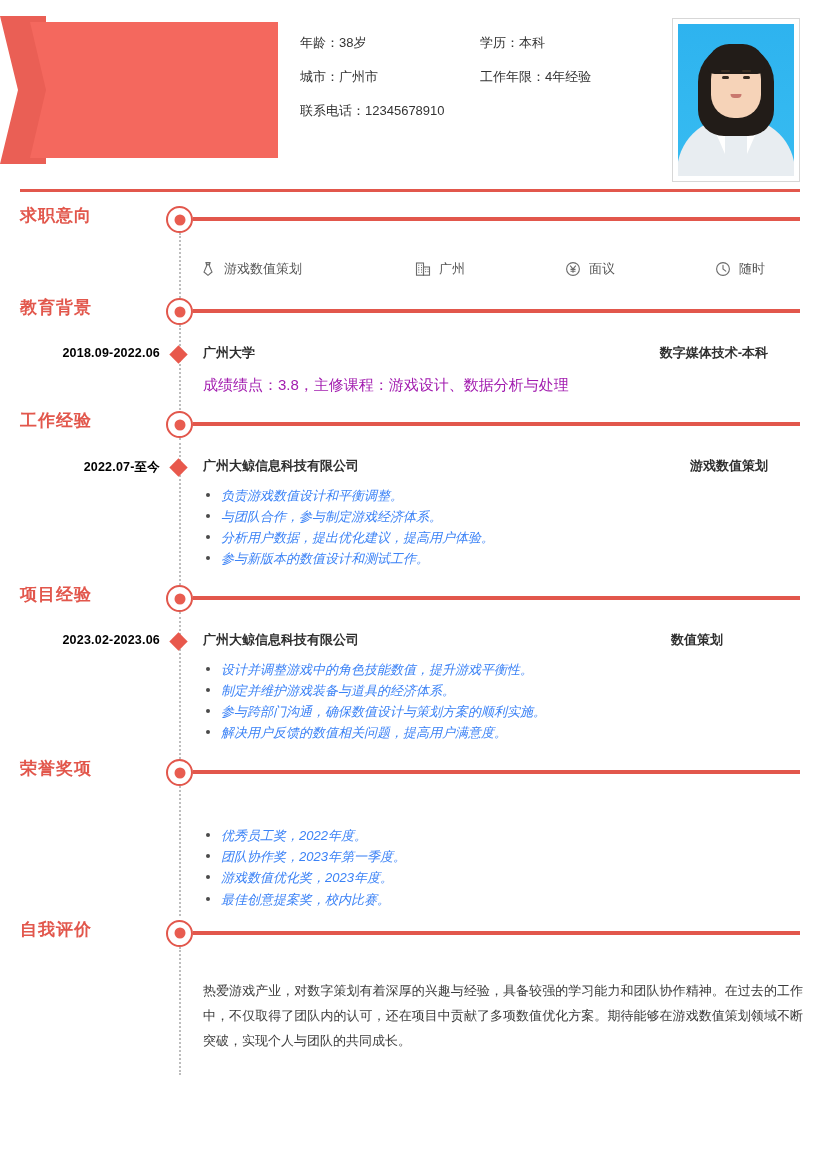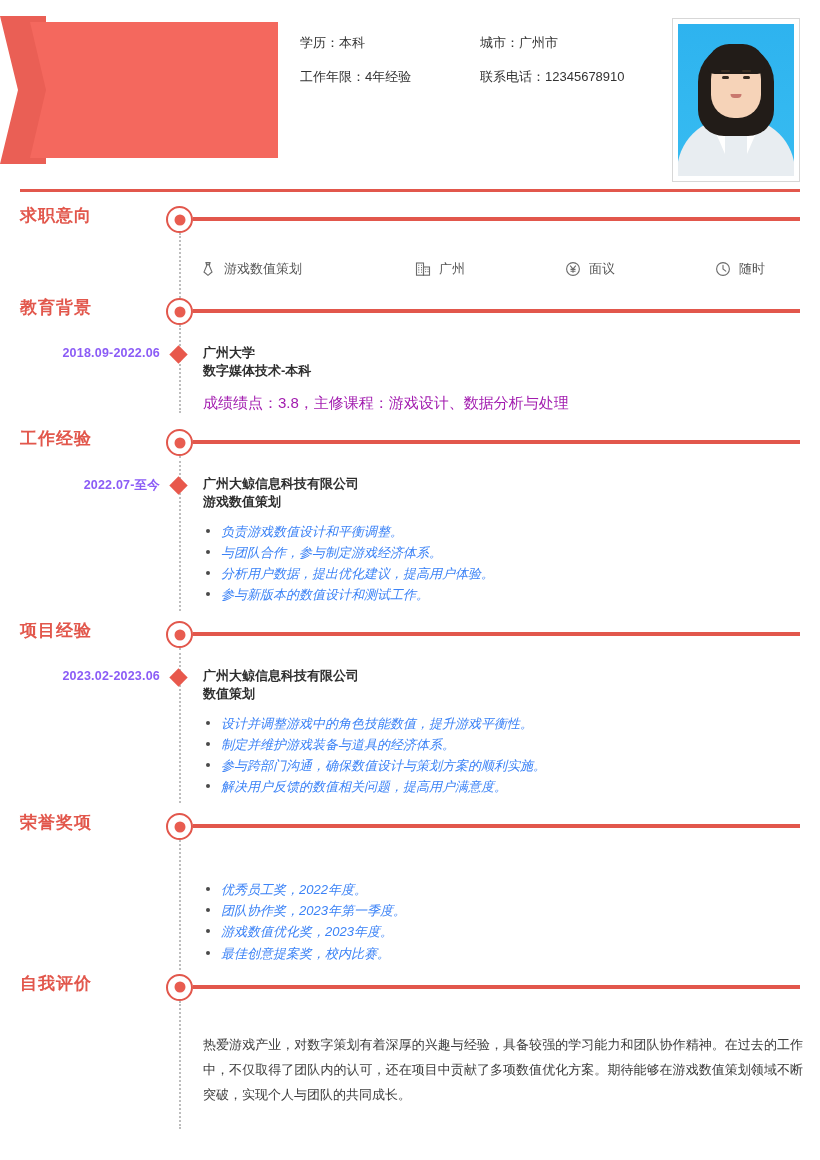--- a/index.html
+++ b/index.html
@@ -129,28 +129,28 @@
     margin-left:200px;width:580px;
   }
   .intent-item{display:flex;align-items:center;font-size:13px;color:#555;}
   .intent-item .lbl{margin-left:8px;}
   .ic{width:16px;height:16px;display:inline-block;flex:0 0 16px;color:#6b6b6b;}
   .ic svg{display:block;width:16px;height:16px;}
   
   .entry{position:relative;padding:10px 0 6px 0;}
   .entry-date{
     position:absolute;left:20px;top:12px;width:140px;text-align:right;
-    font-size:12.5px;font-weight:bold;color:#8b5cf6;letter-spacing:0.2px;
+    font-size:12.5px;font-weight:bold;color:#000000;letter-spacing:0.2px;
   }
   .diamond{
     position:absolute;left:172px;top:14px;width:13px;height:13px;
     background:#e8584c;transform:rotate(45deg);
   }
   .entry-main{margin-left:203px;width:600px;}
-  .entry-topline{display:flex;justify-content:space-between;align-items:baseline;flex-direction:column;}
+  .entry-topline{display:flex;justify-content:space-between;align-items:baseline;}
   .org{font-size:13px;font-weight:bold;color:#2f2f2f;}
   .role{font-size:13px;font-weight:bold;color:#2f2f2f;margin-right:35px;}
   .entry-note{font-size:15px;color:#a21caf;margin-top:14px;}
   ul.bullets{margin:10px 0 0 0;padding:0;list-style:none;}
   ul.bullets li{
     font-size:13px;color:#3b82f6;line-height:1.62;
     padding-left:18px;position:relative;font-style:italic;
   }
   ul.bullets li::before{
     content:"";position:absolute;left:3px;top:8px;
@@ -168,20 +168,21 @@
 <div class="header">
 
   <div class="ribbon">
     <svg width="278" height="148" viewBox="0 0 278 148">
       <polygon points="0,0 46,0 46,148 0,148 18,74" fill="#ea5f55"></polygon>
       <polygon points="30,6 278,6 278,142 30,142 46,74" fill="#f4685e"></polygon>
     </svg>
   </div>
 
   <div class="contact">
+    <div class="c-item">年龄：38岁</div>
     <div class="c-item">学历：本科</div>
     <div class="c-item">城市：广州市</div>
     <div class="c-item">工作年限：4年经验</div>
     <div class="c-item">联系电话：12345678910</div>
   </div>
 
   <div class="photo">
     <div class="photo-inner">
       <div class="ph-shoulders"></div>
       <div class="ph-collar-l"></div>

